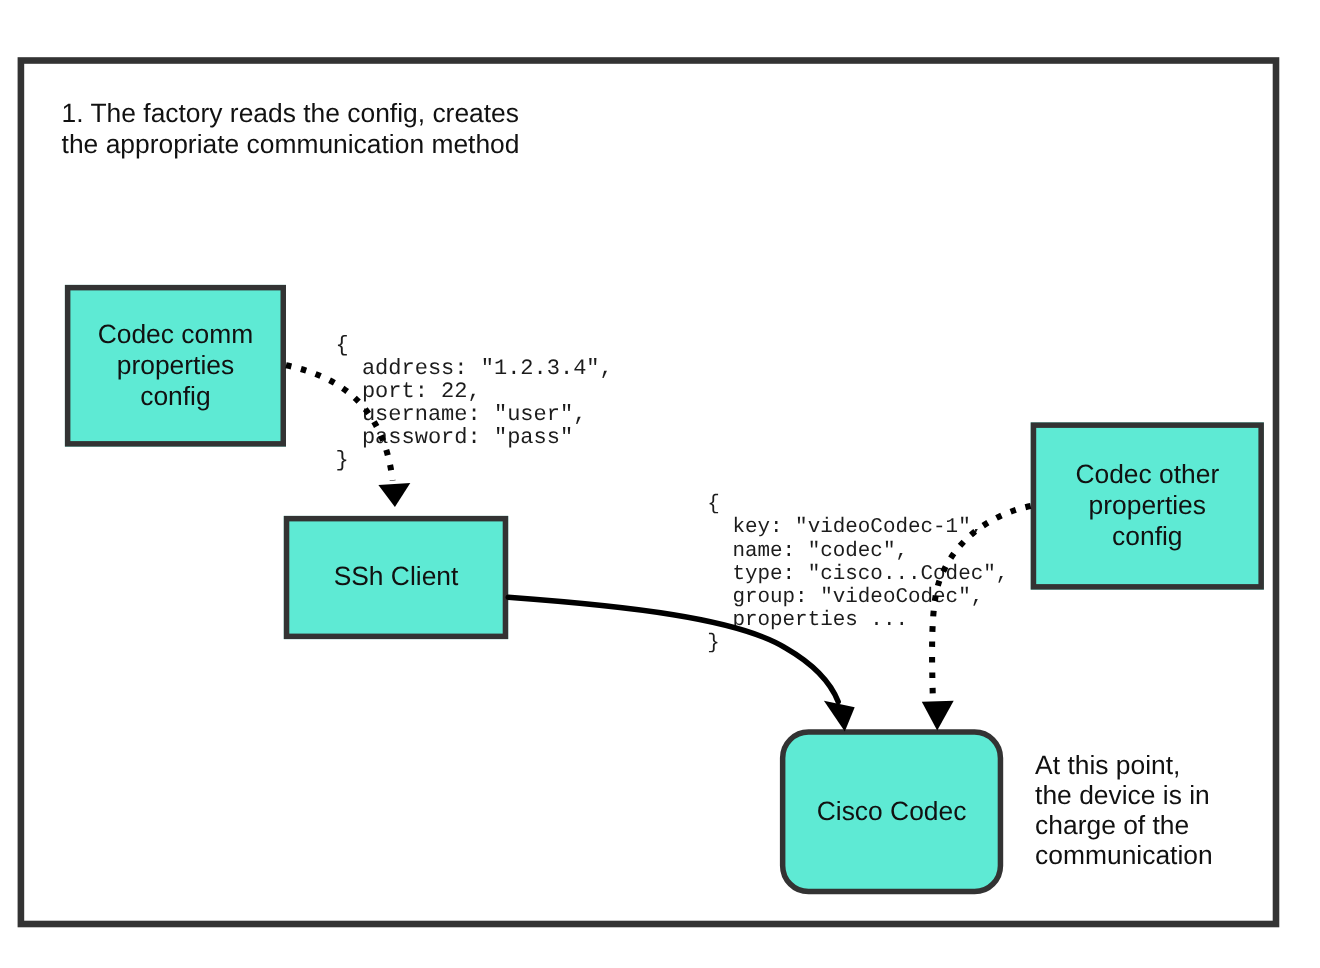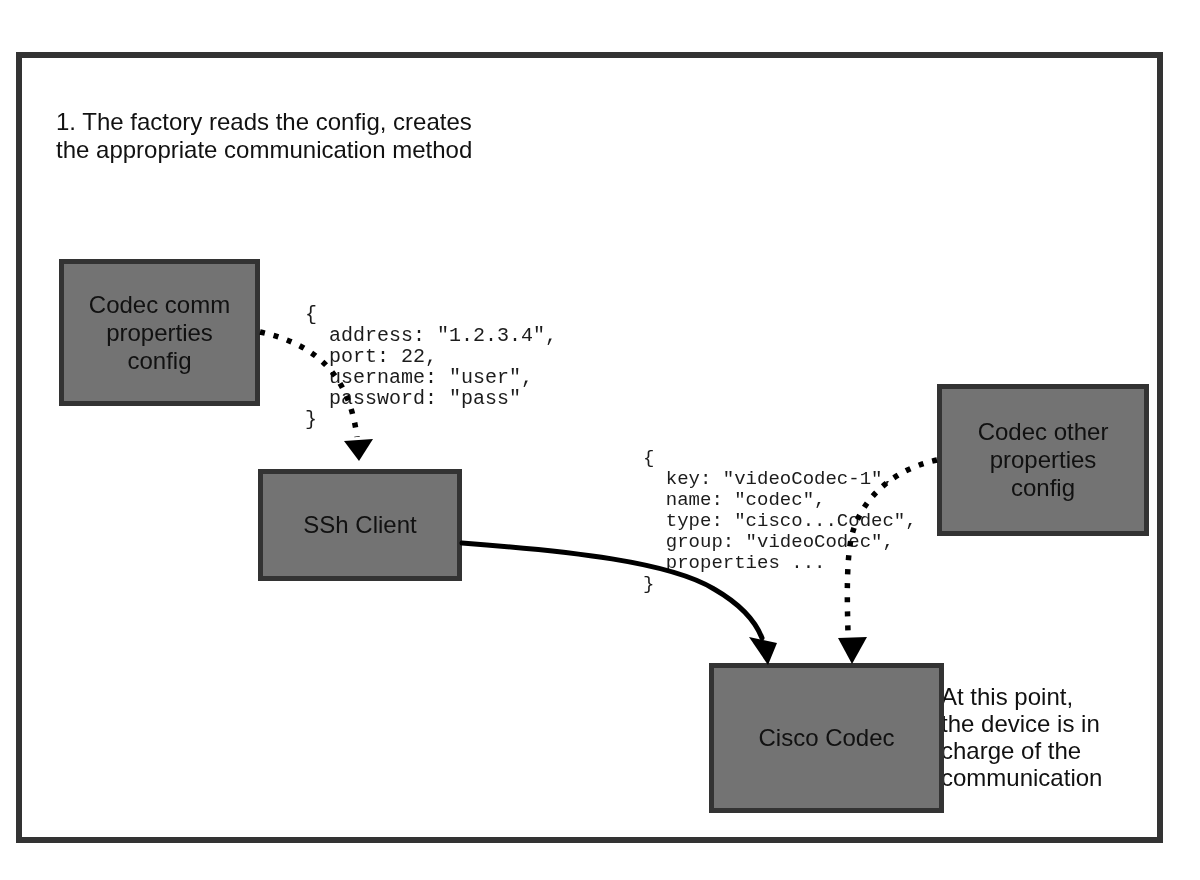--- a/index.html
+++ b/index.html
@@ -24,48 +24,48 @@
     font-size:24px;
     line-height:28px;
     white-space:pre-line;
     color:#111111;
   }
   .note.small-lh{line-height:27px;}
   .dbox{
     position:absolute;
     border:5px solid #333333;
     box-sizing:border-box;
-    background:#737373;
+    background:#5eead4;
     display:flex;
     align-items:center;
     justify-content:center;
     text-align:center;
   }
   .dbox .label{
     font-size:24px;
     line-height:28px;
     white-space:pre-line;
     color:#111111;
   }
   .code{
     position:absolute;
     margin:0;
     font-family:"Liberation Mono","DejaVu Sans Mono",monospace;
     color:#1c1c1c;
     white-space:pre;
   }
   #code-comm{left:305px;top:304px;font-size:20px;line-height:21px;}
   #code-codec{left:643px;top:448px;font-size:19px;line-height:21px;}
-  #note-step1{left:56px;top:90px;width:440px;margin-top:18px;}
+  #note-step1{left:56px;top:90px;width:440px;}
   #note-step2{left:658px;top:90px;width:480px;}
   #note-result{left:941px;top:683px;width:220px;}
   #box-codec-comm{left:59px;top:259px;width:201px;height:147px;}
   #box-ssh-client{left:258px;top:469px;width:204px;height:112px;}
   #box-codec-other{left:937px;top:384px;width:212px;height:152px;}
-  #box-cisco-codec{left:709px;top:663px;width:235px;height:150px;}
+  #box-cisco-codec{left:709px;top:663px;width:203px;height:150px;border-radius:26px;}
   svg.arrows{
     position:absolute;left:0;top:0;
     width:1200px;height:880px;
     pointer-events:none;
   }
 </style>
 </head>
 <body>
 
 <div class="canvas">

